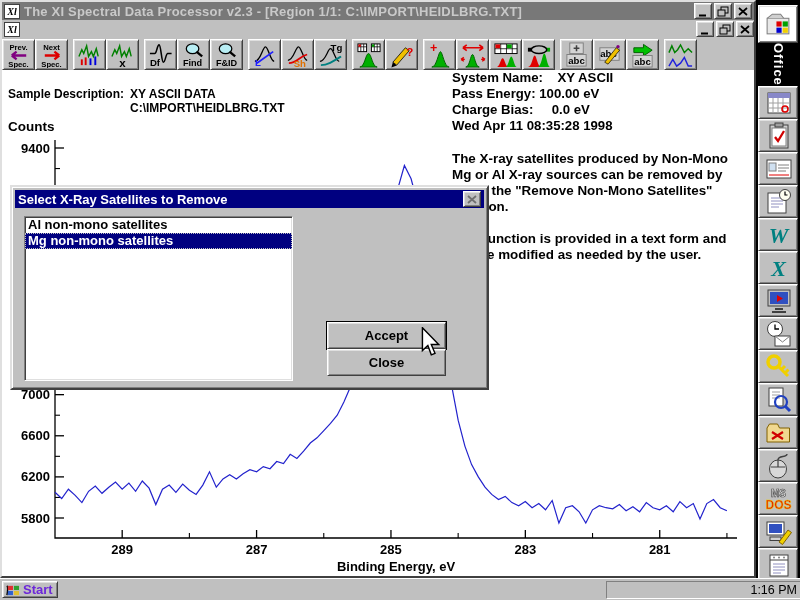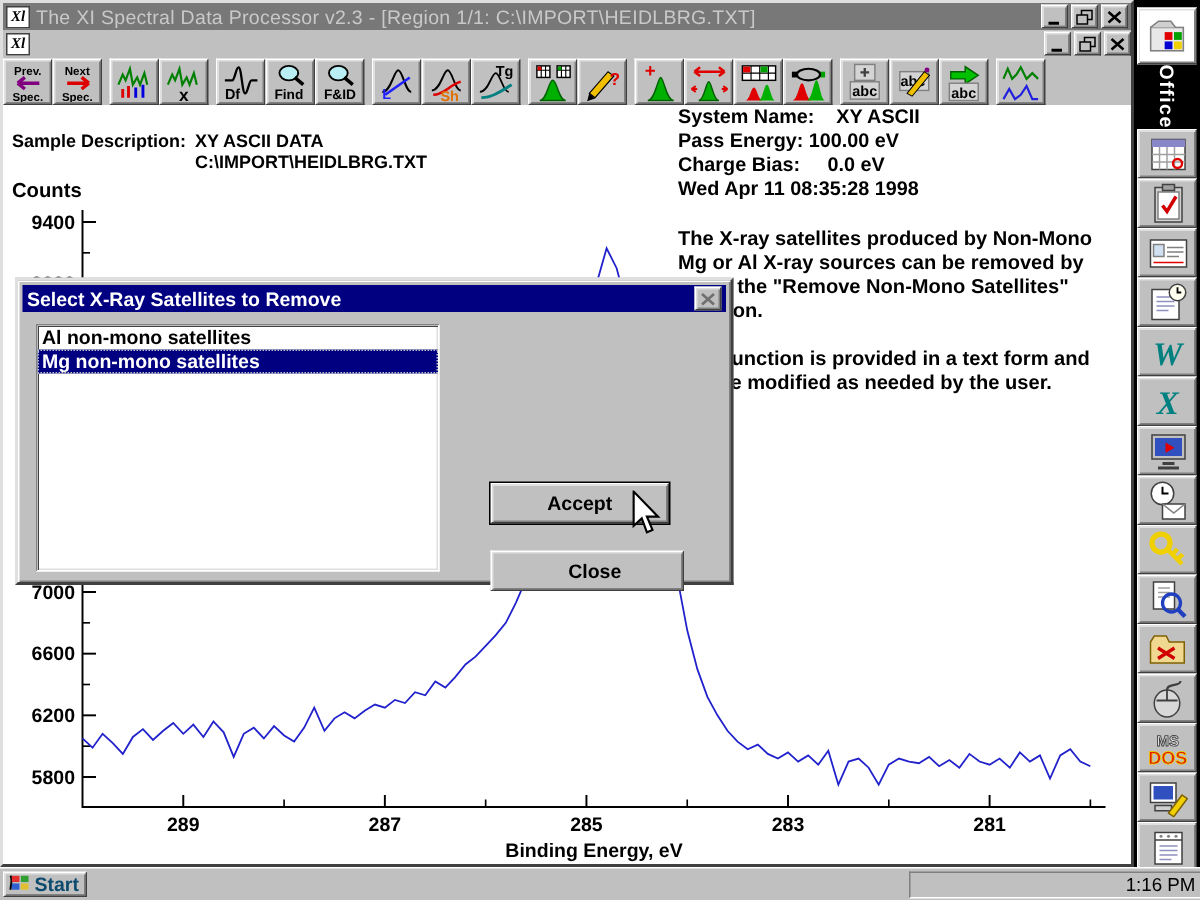--- a/index.html
+++ b/index.html
@@ -9,21 +9,21 @@
     box-shadow:inset 1px 1px 0 #dfdfdf, inset -1px -1px 0 #808080;}
   .s95{background:#ffffff;border:1px solid;border-color:#808080 #ffffff #ffffff #808080;
     box-shadow:inset 1px 1px 0 #404040, inset -1px -1px 0 #dfdfdf;}
   #app{left:0;top:0;width:756px;height:578px;background:#c0c0c0;
     border:2px solid;border-color:#dfdfdf #404040 #404040 #dfdfdf;box-sizing:border-box;}
   #titlebar{left:2px;top:2px;width:752px;height:18px;background:#787878;display:flex;
     align-items:center;padding:0 2px;box-sizing:border-box;z-index:2;}
   .app-icon{width:14px;height:13px;background:#ffffff;border:1px solid #404040;
     font:italic bold 10px "Liberation Serif",serif;display:flex;align-items:center;
     justify-content:center;color:#000;flex:0 0 auto;}
-  #title-text{color:#c9c9c9;font-weight:normal;font-size:13px;margin-left:4px;white-space:nowrap;
+  #title-text{color:#c9c9c9;font-weight:bold;font-size:13px;margin-left:4px;white-space:nowrap;
     overflow:hidden;letter-spacing:.2px;}
   .cap-btns{margin-left:auto;display:flex;gap:2px;}
   .cap-btn{width:16px;height:14px;padding:0;display:flex;align-items:center;justify-content:center;}
   #menubar{left:2px;top:20px;width:752px;height:18px;background:#c0c0c0;display:flex;
     align-items:center;font-size:13px;color:#000;z-index:2;}
   .menu-item{padding:1px 8px;white-space:nowrap;}
   #toolbar{left:2px;top:39px;width:752px;height:31px;display:flex;align-items:center;z-index:2;border-radius:13px;}
   .tb-btn{width:31px;height:29px;flex:0 0 auto;display:flex;align-items:center;justify-content:center;}
   .grp{margin-left:5px;}
   #doc{left:2px;top:70px;width:752px;height:506px;background:#ffffff;z-index:0;}
@@ -43,34 +43,34 @@
     display:flex;align-items:center;padding:0 3px;box-sizing:border-box;}
   #dlg-title{color:#ffffff;font-weight:bold;font-size:13px;}
   #dlg-close{margin-left:auto;}
   #dlg-list{position:absolute;left:12px;top:29px;width:267px;height:163px;overflow:hidden;}
   .dlg-item{height:16px;line-height:16px;font-weight:bold;font-size:13px;padding-left:3px;
     color:#000;white-space:nowrap;}
   .dlg-item.sel{background:#000080;color:#ffffff;outline:1px dotted #c0c0c0;outline-offset:-1px;}
   .dlg-btn{position:absolute;left:315px;width:117px;height:25px;font-weight:bold;font-size:13px;
     display:flex;align-items:center;justify-content:center;color:#000;}
   #btn-accept{top:135px;outline:1px solid #000;}
-  #btn-close{top:180px;padding-left:10px;}
+  #btn-close{top:162px;}
   #cursor{left:421px;top:327px;z-index:8;}
   #officebar{left:756px;top:0;width:44px;height:578px;background:#000;z-index:3;
     display:flex;flex-direction:column;align-items:center;}
   #office-logo{margin:3px 0 2px 0;align-self:flex-start;padding-left:3px;}
   .ofc-btn{width:38px;height:31px;flex:0 0 auto;display:flex;align-items:center;
     justify-content:center;margin-bottom:0;}
   #ofc-main{width:38px;height:36px;background:#ffffff;}
   #office-label{color:#ffffff;font-weight:bold;font-size:13px;writing-mode:vertical-rl;
     height:46px;display:flex;align-items:center;letter-spacing:1px;}
   #taskbar{left:0;top:578px;width:800px;height:22px;background:#c0c0c0;border-top:1px solid #ffffff;
     box-sizing:border-box;z-index:6;}
-  #start-btn{left:2px;top:2px;width:56px;height:17px;display:flex;align-items:flex-start;
-    gap:3px;padding-left:2px;box-sizing:border-box;font-weight:bold;font-size:13px;color:#0c4a6e;}
+  #start-btn{left:2px;top:2px;width:56px;height:17px;display:flex;align-items:flex-end;
+    gap:3px;padding-left:2px;box-sizing:border-box;font-weight:bold;font-size:13px;color:#6d28d9;}
   #tray{left:606px;top:2px;width:190px;height:16px;border:1px solid;
     border-color:#808080 #ffffff #ffffff #808080;background:#c0c0c0;display:flex;
     align-items:center;justify-content:flex-end;padding-right:6px;font-size:12.5px;color:#000;}
   u{text-decoration:underline;}
 </style>
 </head>
 <body>
 
 <div class="abs" id="app"></div>
 <div class="abs" id="doc"></div>

